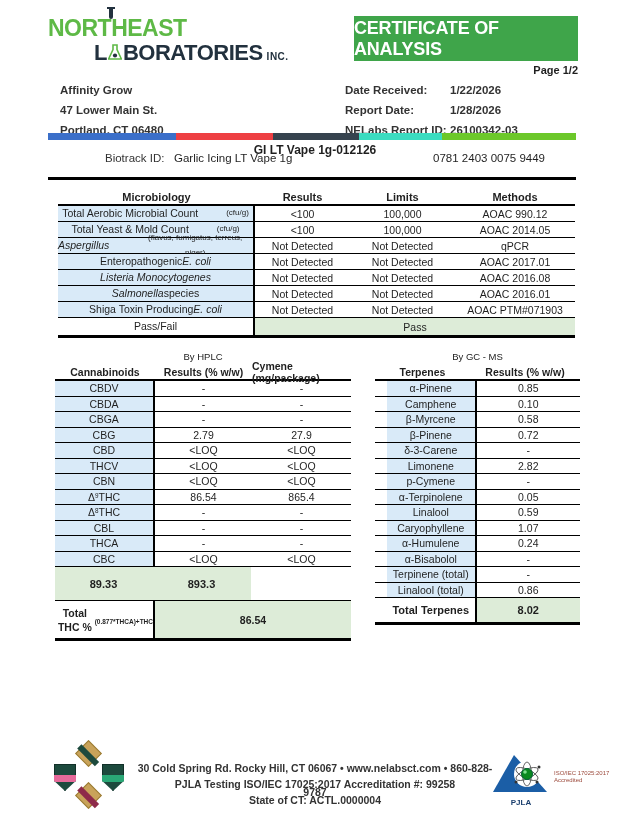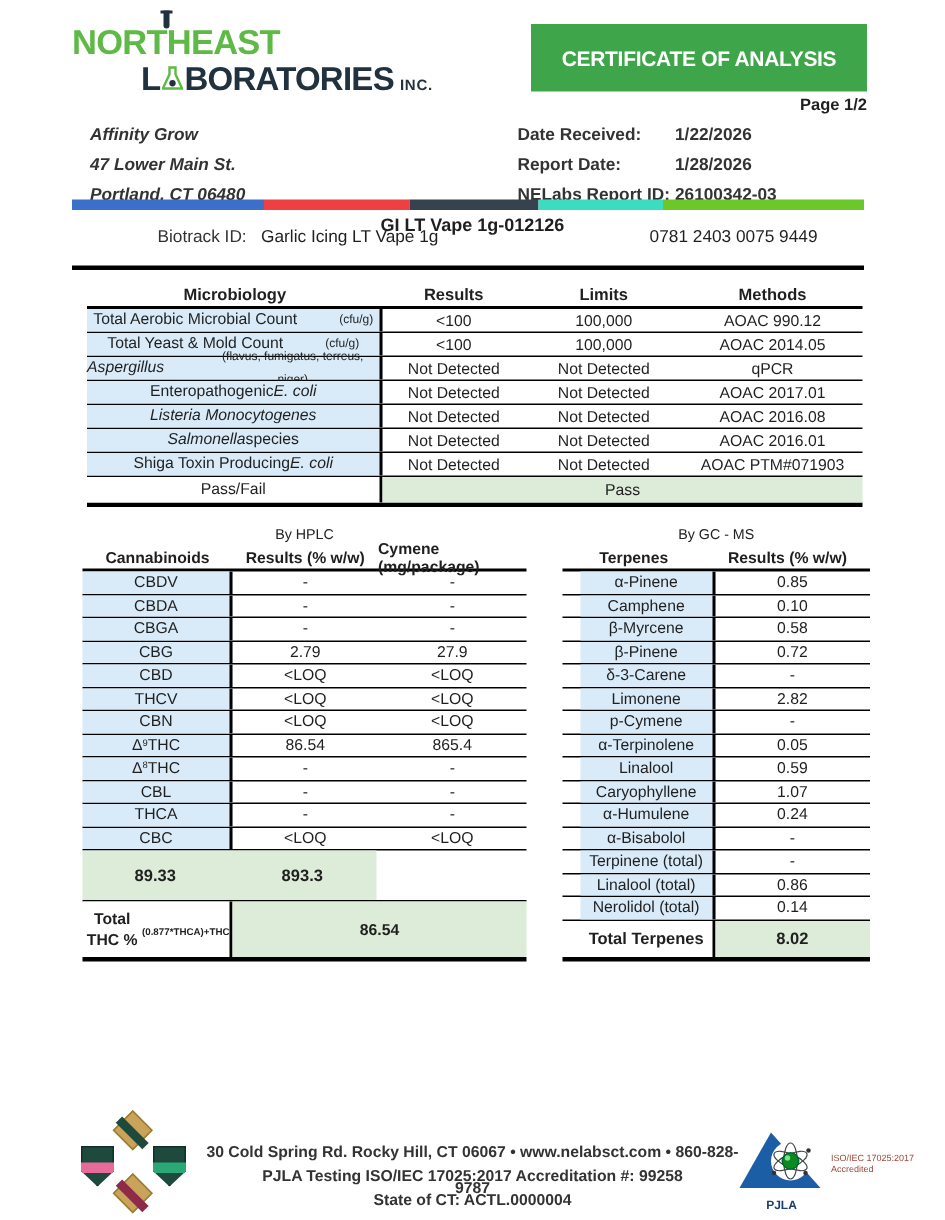--- a/index.html
+++ b/index.html
@@ -11,25 +11,25 @@
   .logo { position:absolute; left:48px; top:16px; }
   .logo-l1 { position:relative; font-size:23px; font-weight:bold; color:#5eb946; letter-spacing:-0.5px; line-height:24px; }
   .tube { position:absolute; left:61px; top:-9px; width:4px; height:12px; background:#22313e; border-radius:0 0 2px 2px; }
   .tube::before { content:""; position:absolute; left:-2px; top:0; width:8px; height:2px; background:#22313e; }
   .logo-l2 { display:flex; align-items:baseline; margin-left:46px; font-size:22px; font-weight:bold; color:#22313e; letter-spacing:-0.5px; line-height:25px; }
   .flask { position:relative; top:1px; margin:0 1px; }
   .logo-inc { font-size:10px; font-weight:bold; color:#22313e; margin-left:4px; letter-spacing:0.5px; }
 
   .banner { position:absolute; left:354px; top:16px; width:224px; height:45px; background:#3fa54a;
             display:flex; align-items:center; justify-content:center; }
-  .banner span { color:#fff; font-weight:bold; font-size:14px; letter-spacing:-0.2px; }
+  .banner span { color:#fff; font-weight:bold; font-size:18px; letter-spacing:-0.2px; }
   .page-num { position:absolute; top:64px; left:354px; width:224px; text-align:right; font-size:11px; font-weight:bold; }
 
   .client { position:absolute; left:60px; top:80px; font-size:11.5px; font-weight:bold; color:#333; }
-  .client div { height:20px; line-height:20px;font-style:italic; }
+  .client div { height:20px; line-height:20px; }
 
   .meta { position:absolute; left:345px; top:80px; font-size:11.5px; color:#333; }
   .meta-row { display:flex; height:20px; line-height:20px; }
   .meta-row .ml { width:105px; font-weight:bold; }
   .meta-row .mv { font-weight:bold; }
 
   .stripe { position:absolute; left:48px; top:133px; width:528px; height:7px; display:flex; }
 
   .sample-title { position:absolute; left:0; top:143px; width:630px; text-align:center; font-size:12px; font-weight:bold; }
   .biotrack { position:absolute; left:48px; top:152px; width:528px; display:flex; justify-content:space-between; font-size:11.5px; }
@@ -412,24 +412,20 @@
           <div class="cell tc1 namecell">α-Bisabolol</div>
           <div class="cell tc2">-</div>
         </div>
         <div class="trow">
           <div class="cell tc1 namecell">Terpinene (total)</div>
           <div class="cell tc2">-</div>
         </div>
         <div class="trow">
           <div class="cell tc1 namecell">Linalool (total)</div>
           <div class="cell tc2">0.86</div>
-        </div>
-        <div class="trow">
-          <div class="cell tc1 namecell">Nerolidol (total)</div>
-          <div class="cell tc2">0.14</div>
         </div>
       </div>
     <div class="trow total-row">
       <div class="cell tc1 namecell">Total Terpenes</div>
       <div class="cell tc2 green bold">8.02</div>
     </div>
   </div>
 
   <div class="badges">
     <div class="badge diamond" style="left:27px; top:2px;">

